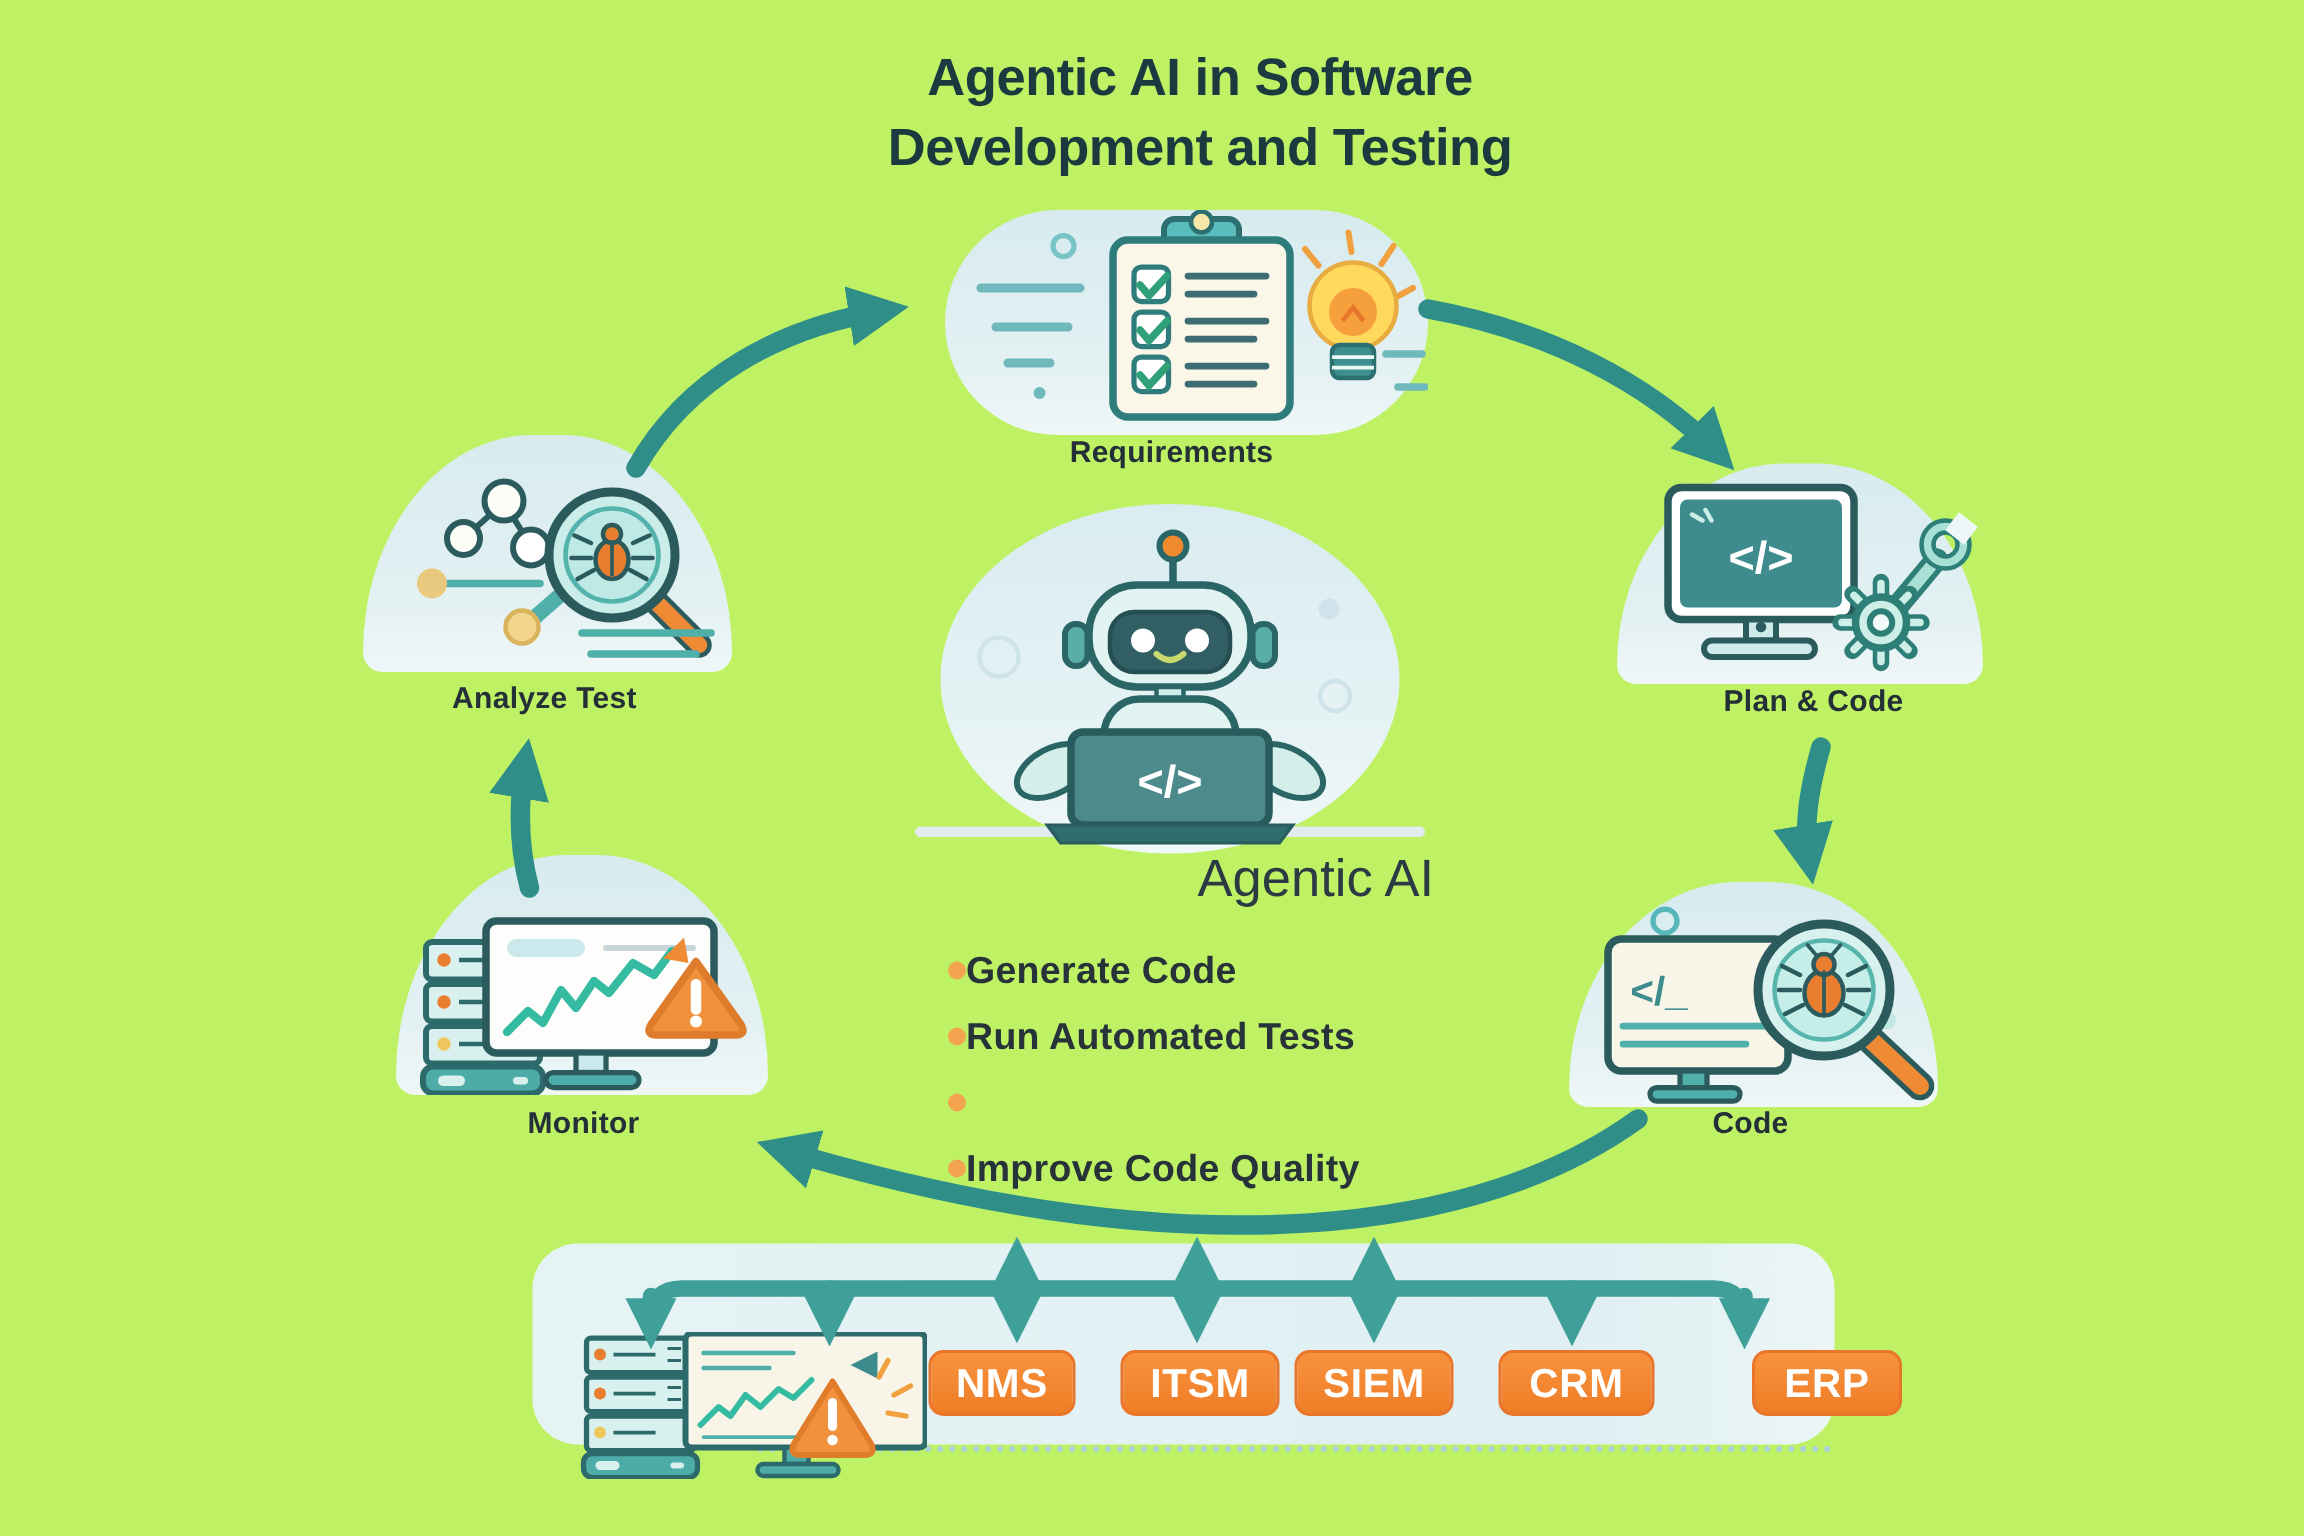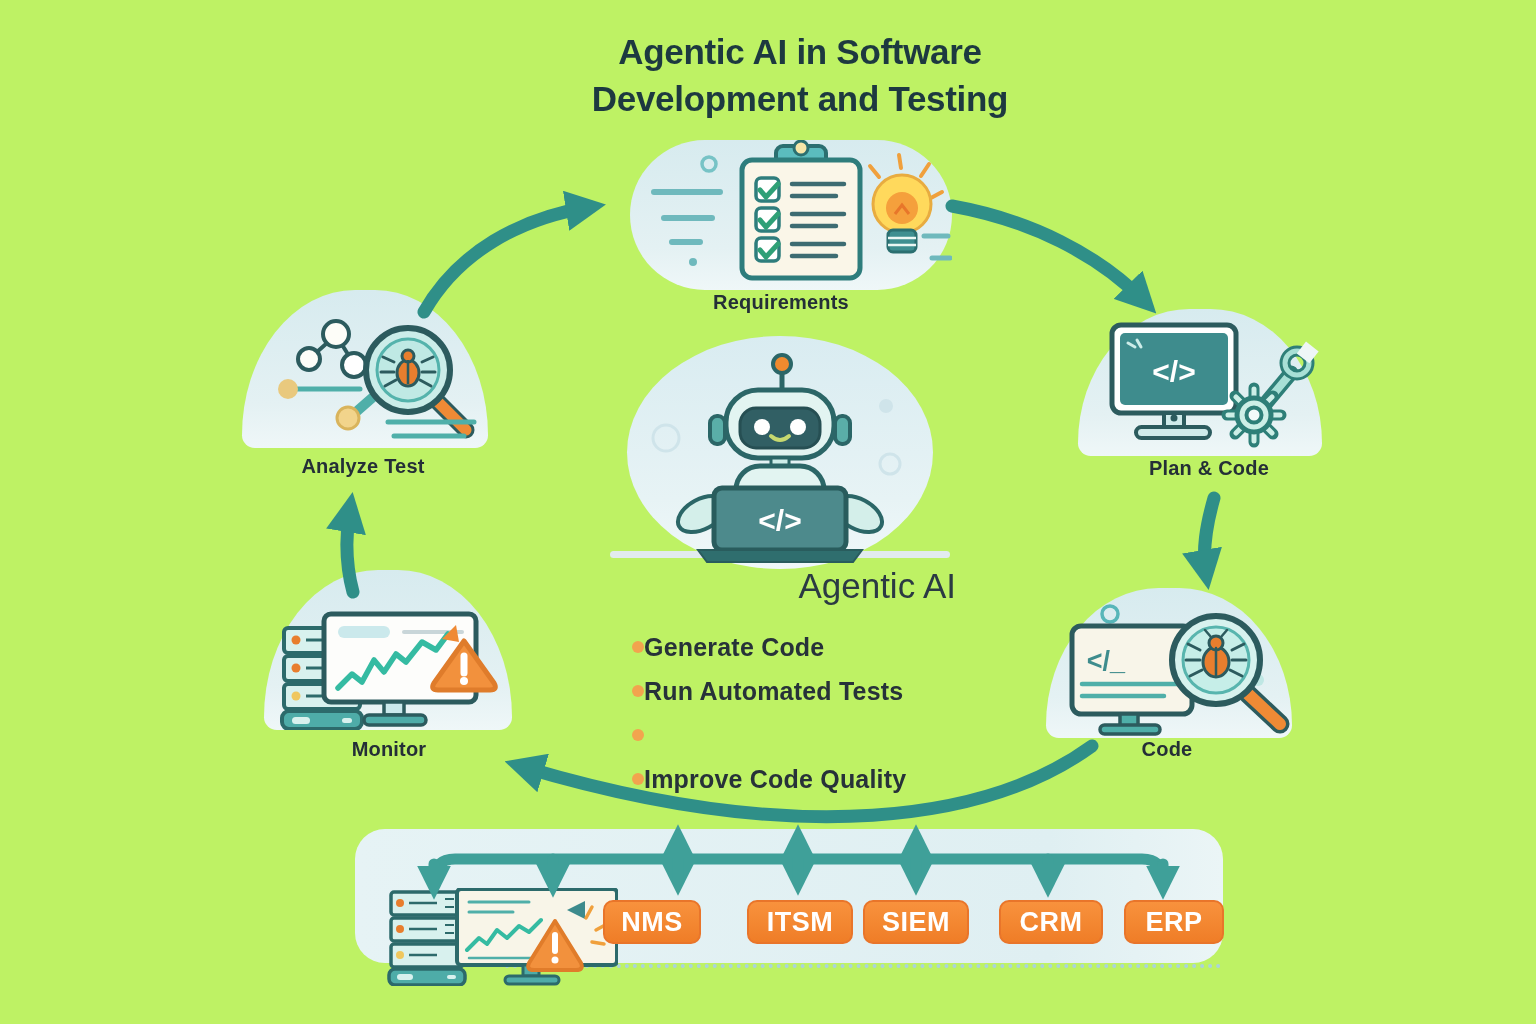--- a/index.html
+++ b/index.html
@@ -277,25 +277,25 @@
       <rect x="122" y="88" width="54" height="8" rx="4" fill="#4eaca8" stroke="#2c6a6b" stroke-width="3"></rect>
     </g>
     <g>
       <path d="M203 30 l6 -11 M213 42 l11 -6 M209 54 l12 2" stroke="#f0a03c" stroke-width="3.5" stroke-linecap="round"></path>
       <path d="M172 33 L198 75 Q201 82 193 82 L151 82 Q143 82 146 75 Z" fill="#f2913d" stroke="#e07c2a" stroke-width="4" stroke-linejoin="round"></path>
       <path d="M172 47 V63" stroke="#ffffff" stroke-width="6" stroke-linecap="round"></path>
       <circle cx="172" cy="72" r="3.5" fill="#ffffff"></circle>
     </g>
   </svg>
 
-  <div class="sysbox" style="left:603px;width:98px;">NMS</div>
+  <div class="sysbox" style="left:619px;width:98px;">NMS</div>
   <div class="sysbox" style="left:747px;width:106px;">ITSM</div>
   <div class="sysbox" style="left:863px;width:106px;">SIEM</div>
   <div class="sysbox" style="left:999px;width:104px;">CRM</div>
-  <div class="sysbox" style="left:1124px;width:100px;">ERP</div>
+  <div class="sysbox" style="left:1168px;width:100px;">ERP</div>
 
   <svg class="overlay" width="1536" height="1024" viewBox="0 0 1536 1024">
     <defs>
       <marker id="ah" viewBox="0 0 10 10" refX="6" refY="5" markerWidth="3.1" markerHeight="3.1" orient="auto" markerUnits="strokeWidth">
         <path d="M0 0 L10 5 L0 10 Z" fill="#2f8f88"></path>
       </marker>
       <marker id="ah2" viewBox="0 0 10 10" refX="6" refY="5" markerWidth="3.1" markerHeight="3.1" orient="auto" markerUnits="strokeWidth">
         <path d="M0 0 L10 5 L0 10 Z" fill="#3fa099"></path>
       </marker>
     </defs>

